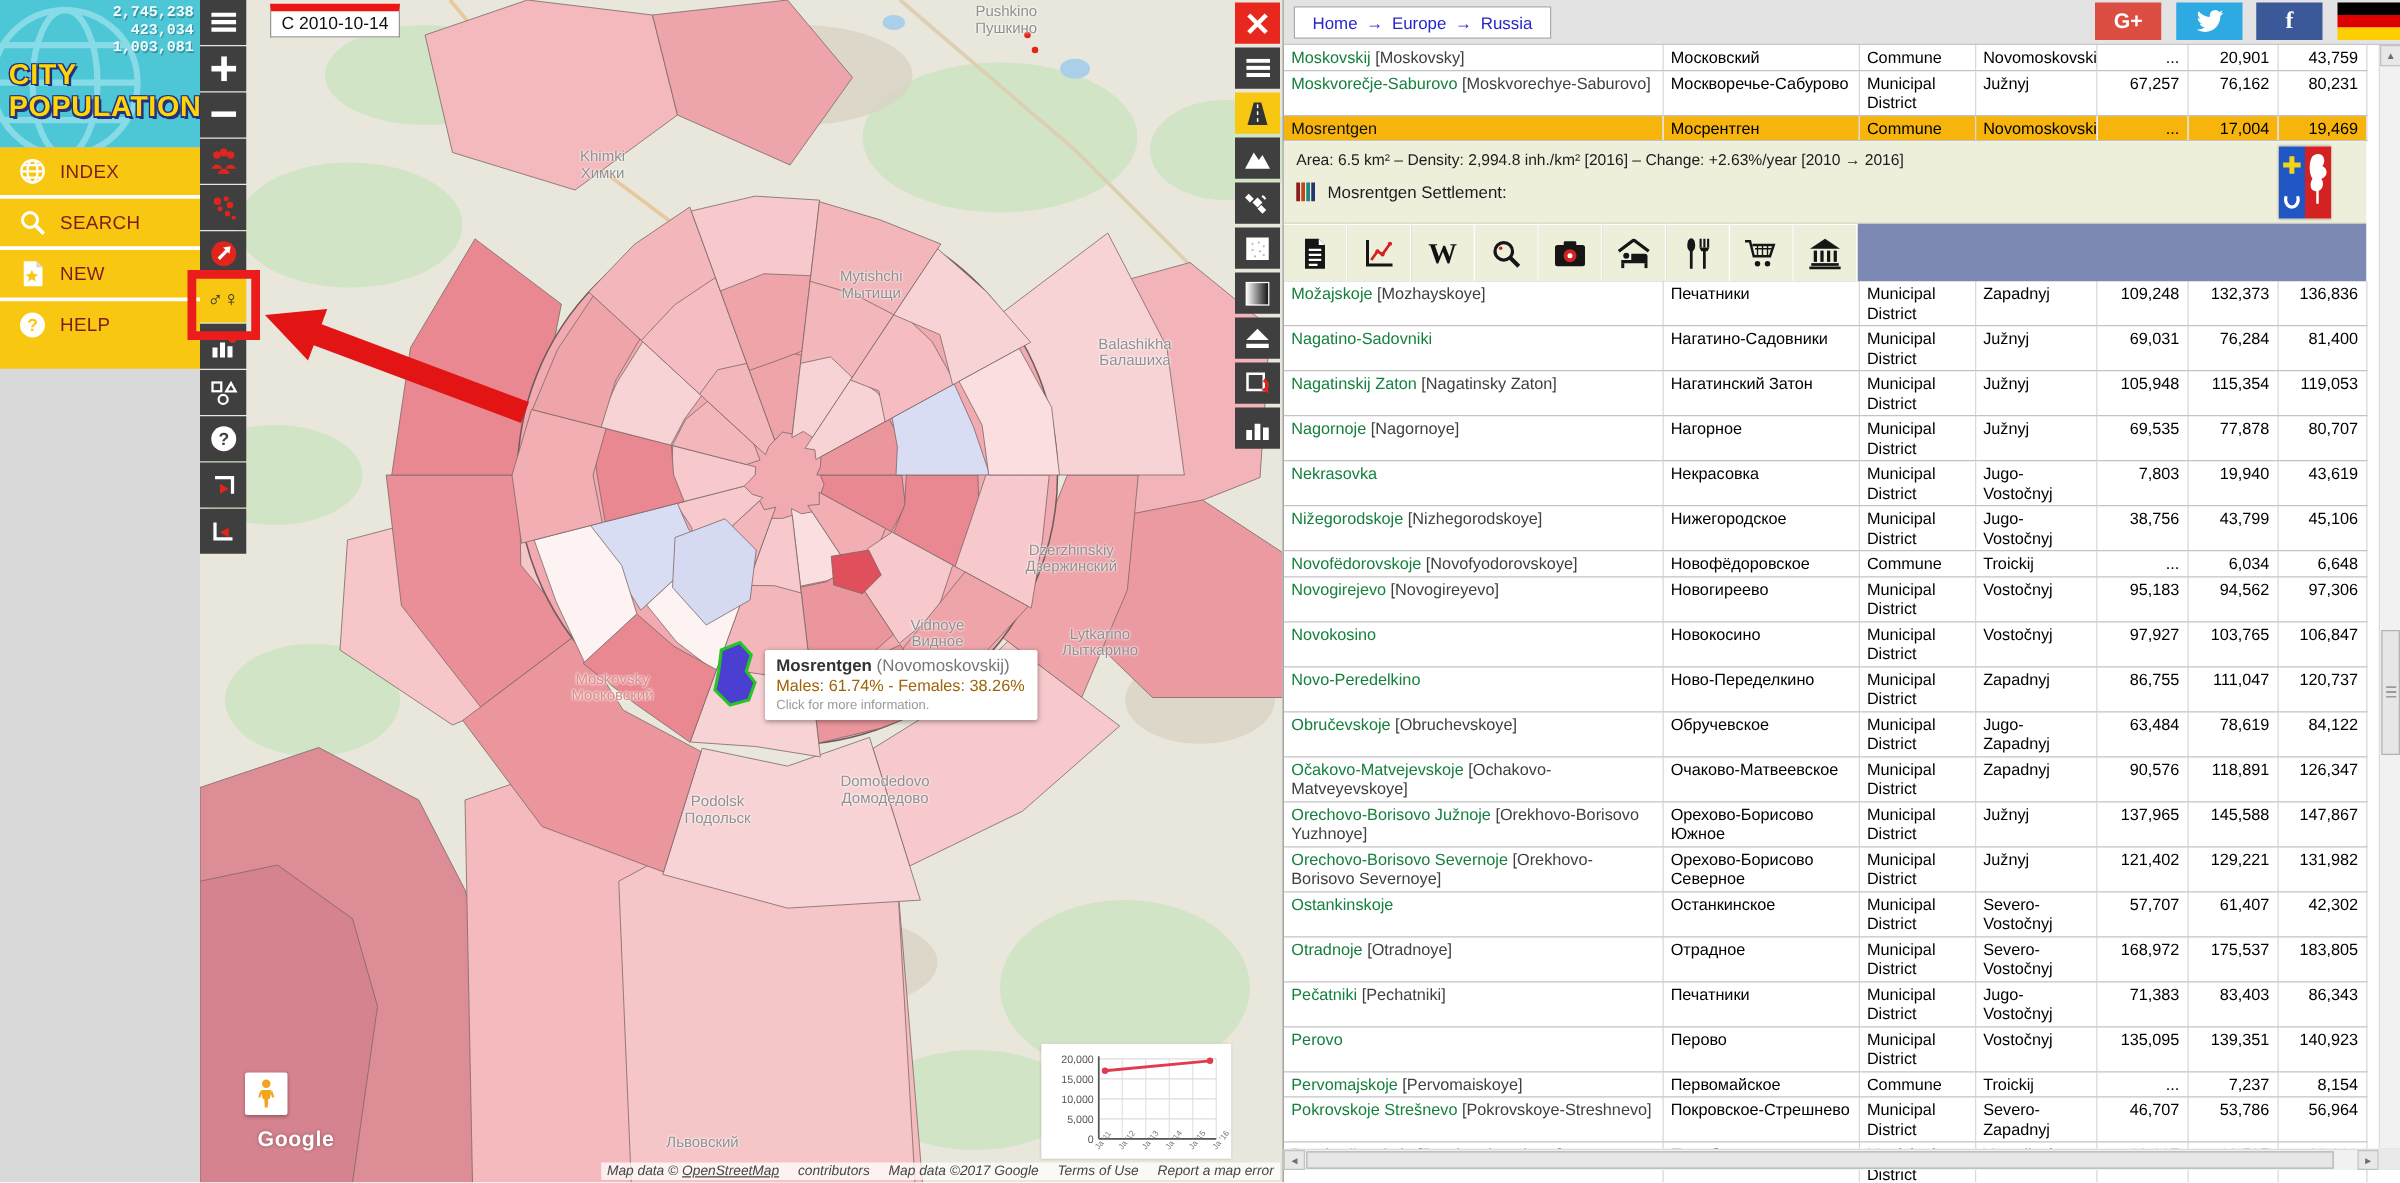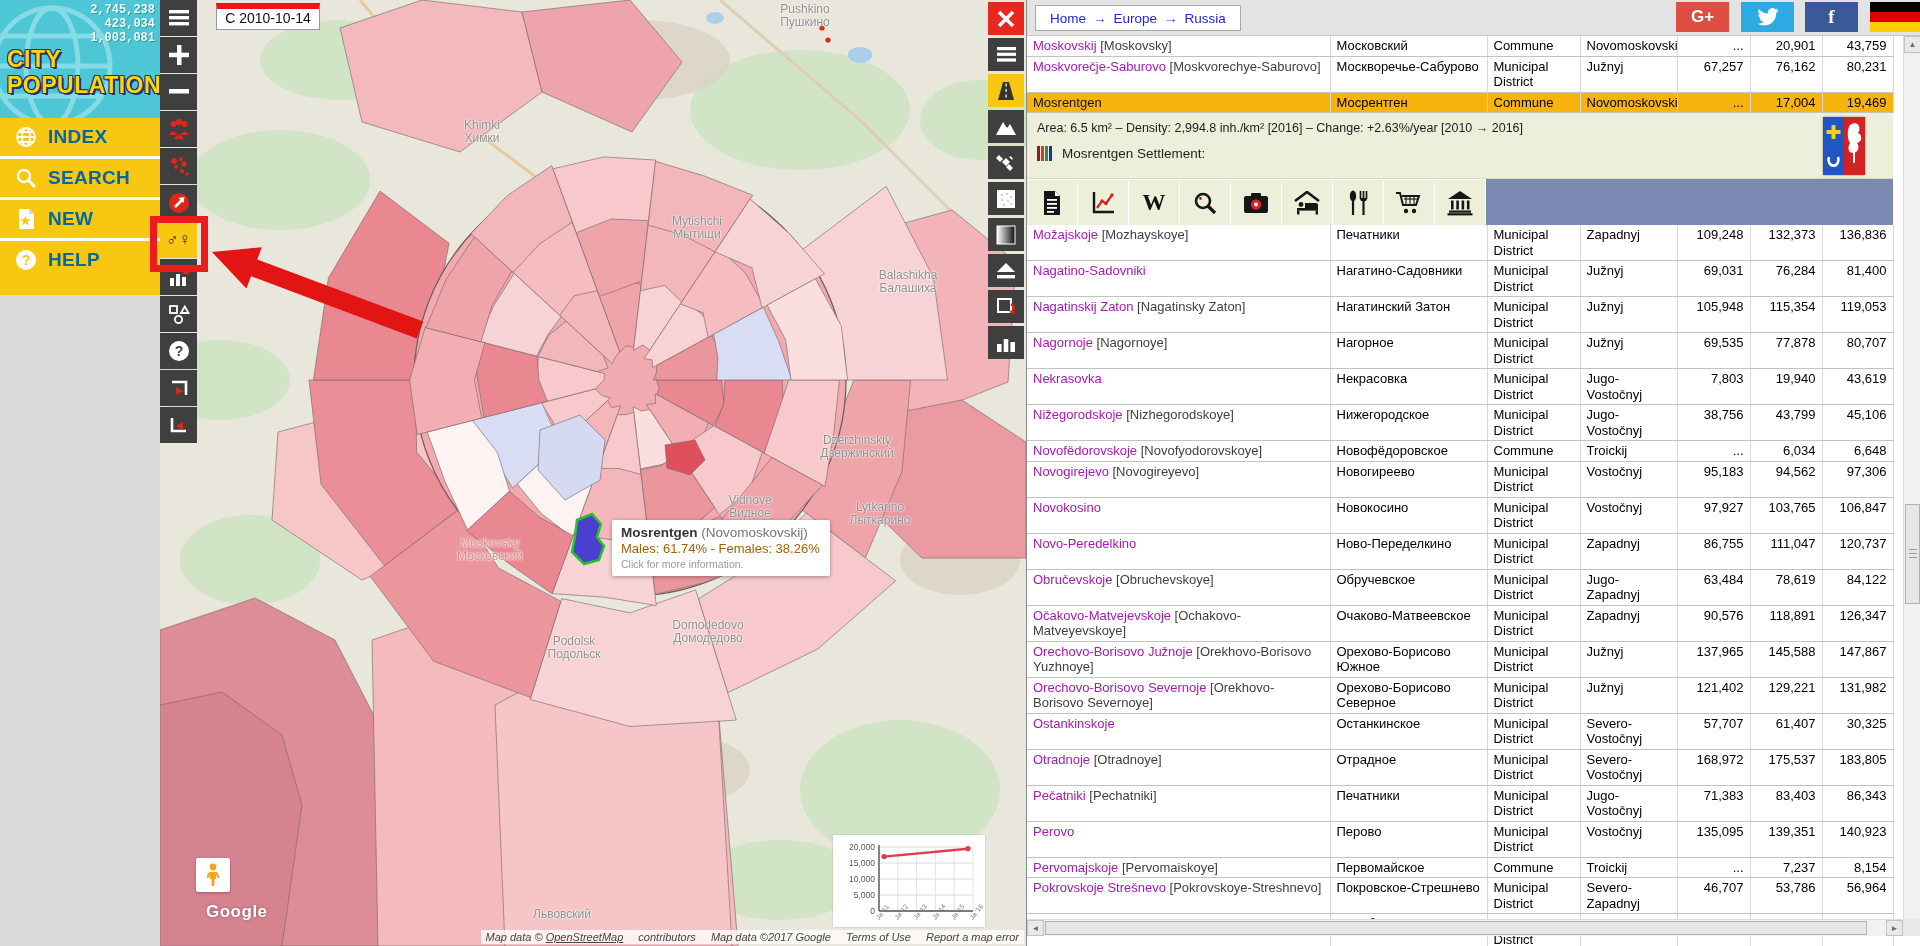--- a/index.html
+++ b/index.html
@@ -7,21 +7,21 @@
   
   #sidebar{position:absolute;left:0;top:0;width:160px;height:946px;background:#d9d9d9;}
   #logo{position:absolute;left:0;top:0;width:160px;height:118px;background:#4dc6d6;overflow:hidden;}
   #logo svg{position:absolute;left:-18px;top:-12px;}
   #logo-stats{position:absolute;right:5px;top:3px;text-align:right;font-family:"Liberation Mono",monospace;font-size:12px;font-weight:bold;color:#eefcff;line-height:14px;text-shadow:1px 1px 0 rgba(0,0,0,.25);}
   #brand{position:absolute;left:7px;top:46px;font-size:23px;font-weight:bold;letter-spacing:.5px;color:#ffd508;line-height:26px;text-shadow:-1px -1px 0 #27307e,1px -1px 0 #27307e,-1px 1px 0 #27307e,2px 2px 0 #27307e;}
   #menu{position:absolute;left:0;top:118px;width:160px;background:#f8c711;padding-bottom:16px;}
   .menu-item{height:38px;border-bottom:3px solid #fff;display:flex;align-items:center;cursor:pointer;}
   .menu-item:last-child{border-bottom:none;}
   .menu-ico{width:24px;height:24px;margin:0 10px 0 14px;flex:none;}
-  .menu-lbl{color:#0369a1;font-weight:bold;font-size:19px;letter-spacing:.3px;}
+  .menu-lbl{color:#7f1d1d;font-weight:normal;font-size:15px;letter-spacing:.3px;}
   
   #map{position:absolute;left:160px;top:0;width:866px;height:946px;background:#e9e6dc;overflow:hidden;}
   #map-svg{position:absolute;left:0;top:0;}
   .map-label{position:absolute;transform:translate(-50%,-50%);text-align:center;font-size:12px;line-height:13px;color:#8f8f8f;text-shadow:0 0 2px #fff,0 0 2px #fff;z-index:5;pointer-events:none;white-space:nowrap;}
   .map-label.red{color:#d98b8b;}
   #date-badge{position:absolute;left:56px;top:3px;width:104px;height:27px;background:#fff;border:1px solid #999;border-top:6px solid #ee1414;box-sizing:border-box;z-index:30;font-size:14px;color:#111;text-align:center;line-height:19px;}
   
   #ltoolbar{position:absolute;left:0;top:0;width:37px;z-index:30;}
   .tbbtn{position:absolute;left:0;width:37px;height:36px;background:#3f3f3f;display:flex;align-items:center;justify-content:center;cursor:pointer;}
   .tbbtn.yellow{background:#f8c711;}
@@ -61,21 +61,21 @@
   #soc-tw{left:714px;width:53px;background:#2caae1;}
   #soc-fb{left:778px;width:53px;background:#3b5998;color:#fff;font-weight:bold;font-size:19px;font-family:"Liberation Serif",serif;}
   #soc-flag{left:843px;width:51px;flex-direction:column;padding:0;}
   #soc-flag div{width:100%;height:10px;}
   
   #tables{position:absolute;left:0;top:36px;width:866px;}
   table.district{border-collapse:collapse;table-layout:fixed;width:866px;font-size:13px;}
   table.district td{border-bottom:1px solid #c3c3c3;border-right:1px solid #d8d8d8;padding:2px 6px;line-height:15.5px;vertical-align:top;overflow:hidden;}
   table.district td:first-child{border-left:none;}
   td.c-num{text-align:right;padding-right:8px;}
-  .lnk{color:#a21caf;cursor:pointer;}
+  .lnk{color:#15803d;cursor:pointer;}
   .alt{color:#404040;}
   tr.hl{background:#f6b40c;}
   tr.hl .lnk{color:#111;}
   
   #detail{position:relative;width:866px;height:66px;background:#edefdb;border-bottom:1px solid #d5d8c2;box-sizing:border-box;padding:8px 10px 0;}
   #detail .info{font-size:12.5px;color:#1c1c1c;}
   #detail .settle{margin-top:11px;font-size:13.5px;color:#1c1c1c;display:flex;align-items:center;}
   #stripes{display:inline-block;width:18px;height:15px;margin-right:7px;}
   #stripes i{display:inline-block;width:3px;height:15px;margin-right:1px;}
   #coat{position:absolute;right:28px;top:4px;width:42px;height:58px;box-shadow:0 0 2px rgba(0,0,0,.4);}
@@ -856,21 +856,21 @@
               <td class="c-num">129,221</td>
               <td class="c-num">131,982</td>
             </tr>
             <tr>
               <td class="c-name"><span class="lnk">Ostankinskoje</span></td>
               <td class="c-ru">Останкинское</td>
               <td class="c-st">Municipal District</td>
               <td class="c-ok">Severo-Vostočnyj</td>
               <td class="c-num">57,707</td>
               <td class="c-num">61,407</td>
-              <td class="c-num">30,325</td>
+              <td class="c-num">42,302</td>
             </tr>
             <tr>
               <td class="c-name"><span class="lnk">Otradnoje</span><span class="alt"> [Otradnoye]</span></td>
               <td class="c-ru">Отрадное</td>
               <td class="c-st">Municipal District</td>
               <td class="c-ok">Severo-Vostočnyj</td>
               <td class="c-num">168,972</td>
               <td class="c-num">175,537</td>
               <td class="c-num">183,805</td>
             </tr>

